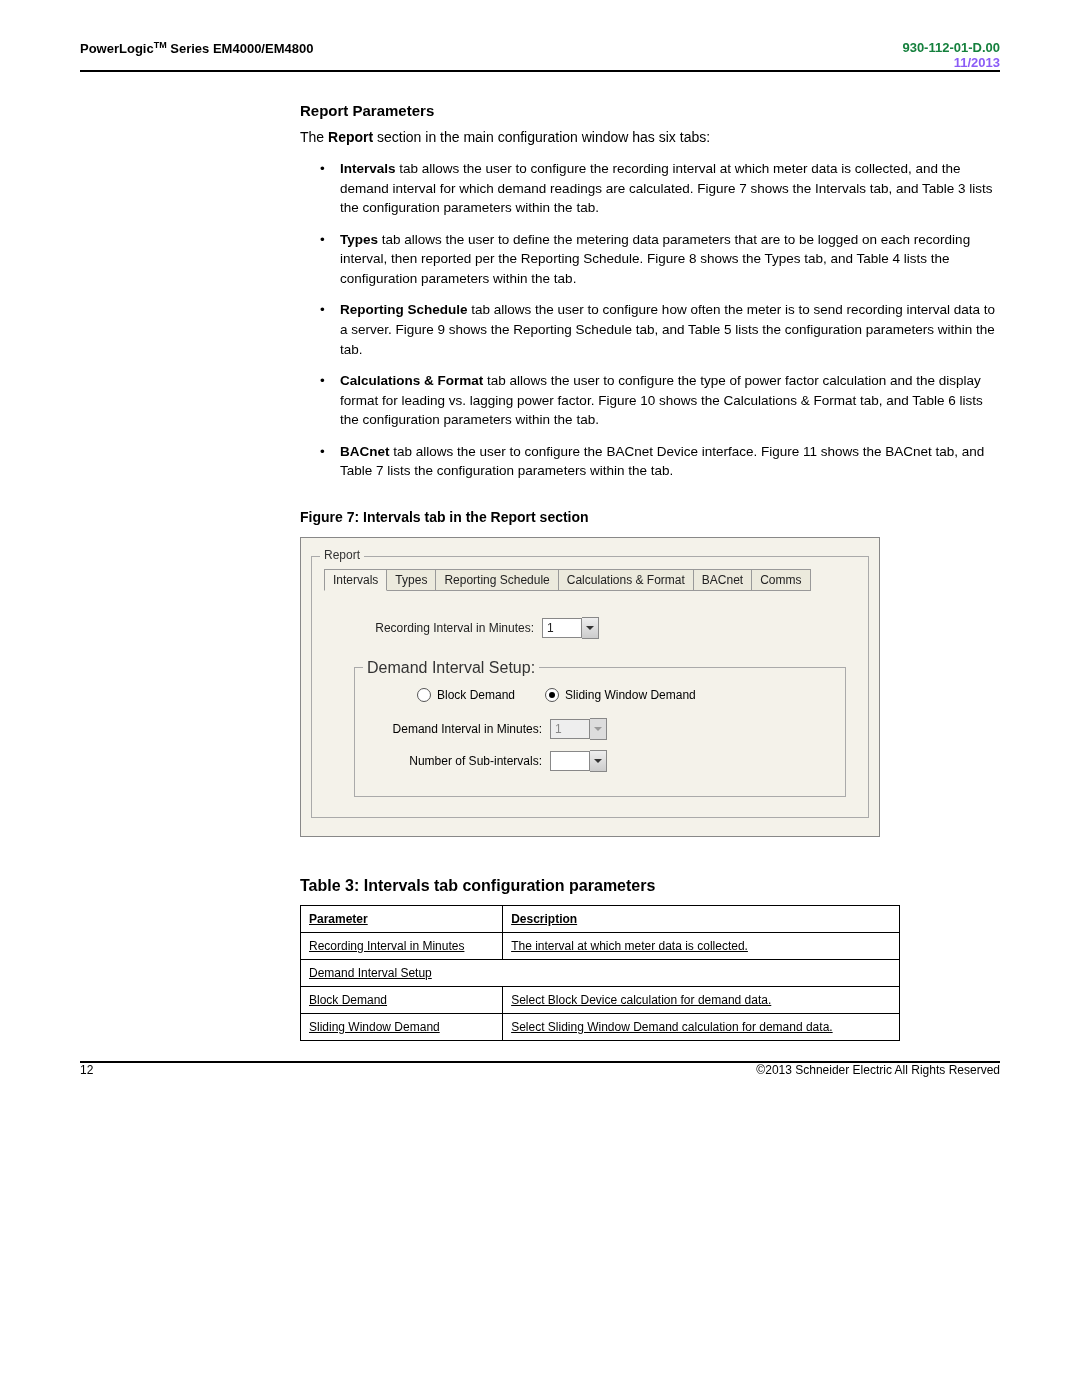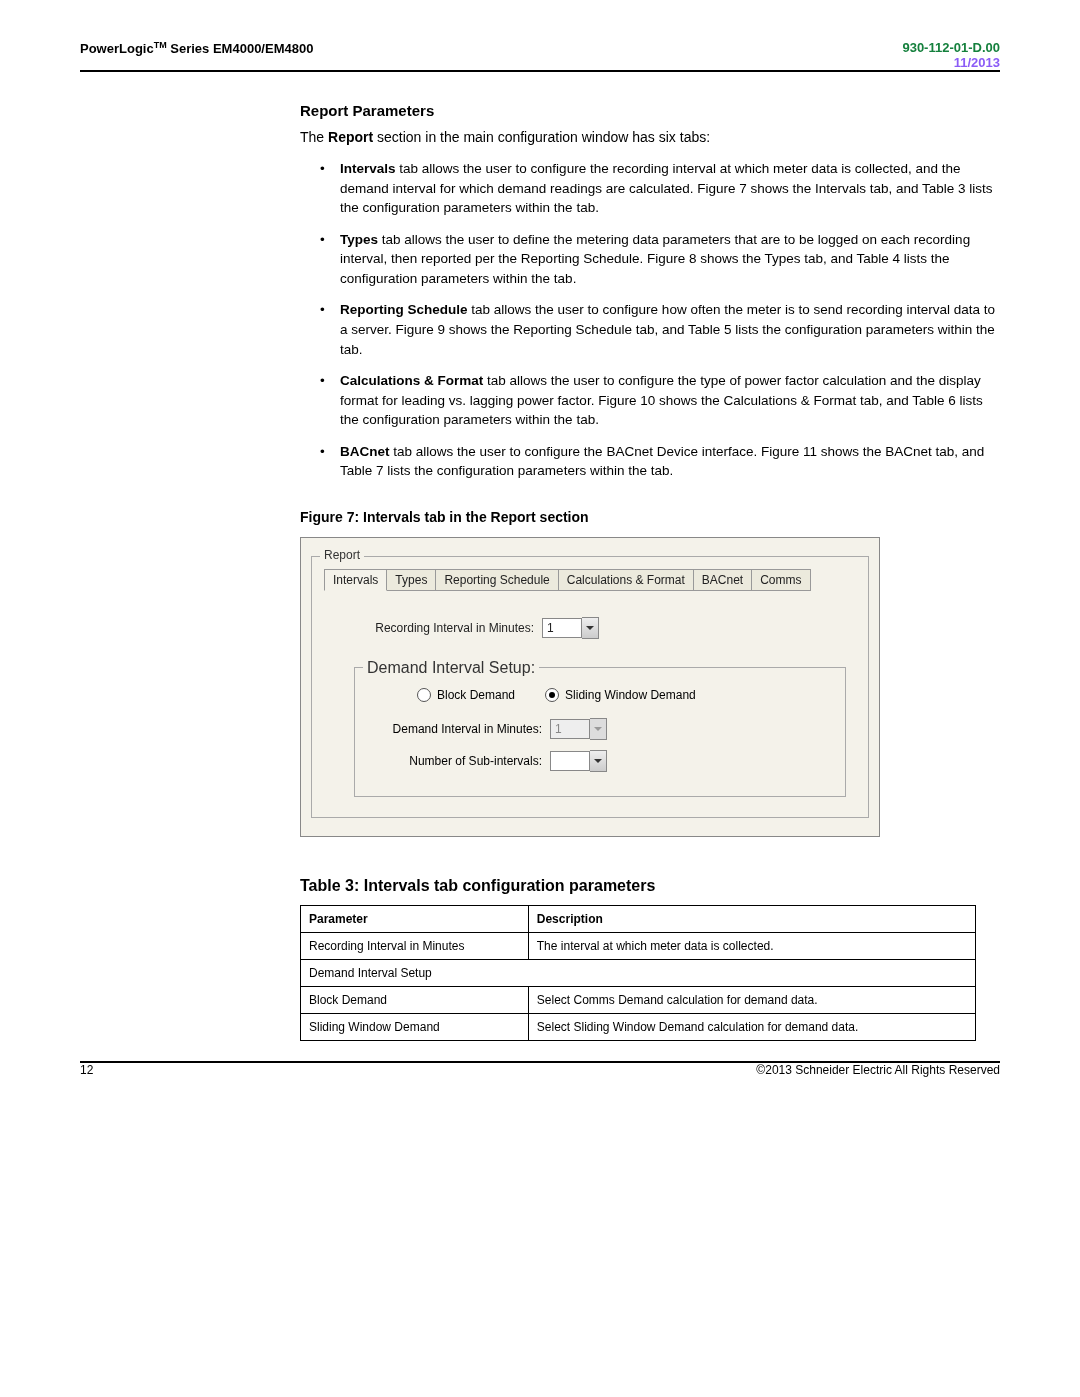--- a/index.html
+++ b/index.html
@@ -220,22 +220,23 @@
     min-width: 175px;
     text-align: right;
   }
   .table-caption {
     font-weight: bold;
     font-size: 16px;
     margin: 40px 0 10px 0;
   }
   table.param-table {
     border-collapse: collapse;
-    width: 676px;
-    font-size: 12px;
+    width: 600px;
+    font-size: 12px;
+    text-decoration: underline;
   }
   table.param-table th, table.param-table td {
     border: 1px solid #000;
     padding: 6px 8px;
     text-align: left;
     vertical-align: top;
   }
   table.param-table th { font-weight: bold; }
   .footer {
     border-top: 2px solid #000;
@@ -349,21 +350,21 @@
       </tr>
       <tr>
         <td>Recording Interval in Minutes</td>
         <td>The interval at which meter data is collected.</td>
       </tr>
       <tr>
         <td colspan="2">Demand Interval Setup</td>
       </tr>
       <tr>
         <td>Block Demand</td>
-        <td>Select Comms Demand calculation for demand data.</td>
+        <td>Select Block Device calculation for demand data.</td>
       </tr>
       <tr>
         <td>Sliding Window Demand</td>
         <td>Select Sliding Window Demand calculation for demand data.</td>
       </tr>
     </tbody>
       </table>
   </div>
 
   <div class="footer">

